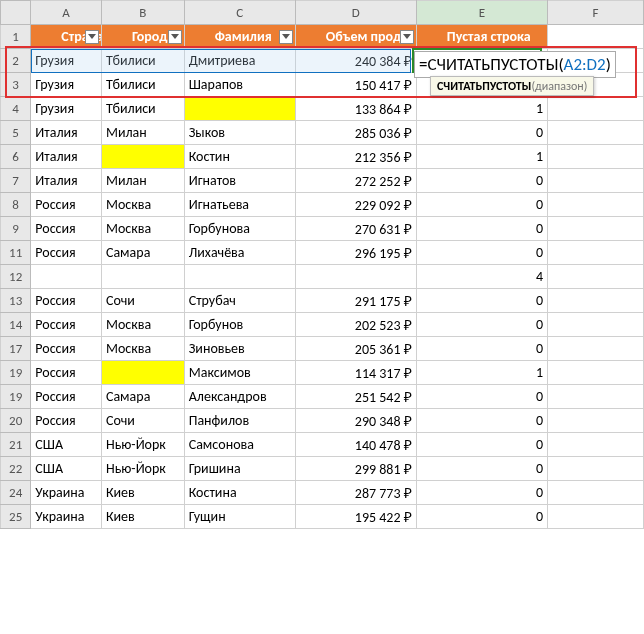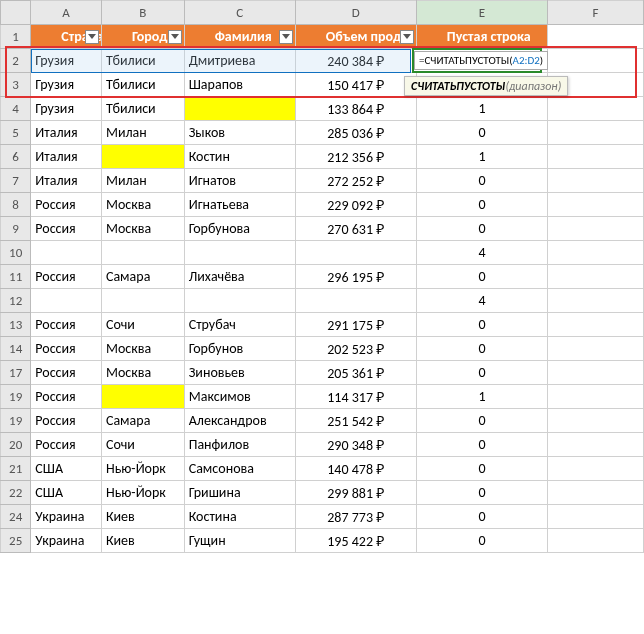--- a/index.html
+++ b/index.html
@@ -70,21 +70,21 @@
     display: flex;
     align-items: center;
     justify-content: center;
   }
   .filter-btn::after {
     content: "";
     border-left: 4px solid transparent;
     border-right: 4px solid transparent;
     border-top: 5px solid #555;
   }
-  .num { text-align: center; }
+  .num { text-align: right; }
   .yellow { background: #ffff00; }
   .highlight-box {
     position: absolute;
     border: 2px solid #e03030;
     pointer-events: none;
   }
   .sel-range {
     position: absolute;
     border: 1px solid #1070c0;
     background: rgba(180,210,240,0.25);
@@ -93,21 +93,21 @@
   .active-cell {
     position: absolute;
     border: 2px solid #2a8a2a;
     background: #fff;
     pointer-events: none;
   }
   .formula-edit {
     position: absolute;
     background: #fff;
     border: 1px solid #aaa;
-    font-size: 11px;
+    font-size: 17px;
     padding: 2px 4px;
     white-space: nowrap;
   }
   .formula-edit .ref { color: #1070c0; }
   .tooltip {
     position: absolute;
     background: #f8f8e8;
     border: 1px solid #bbb;
     font-size: 12px;
     padding: 2px 6px;
@@ -222,29 +222,20 @@
       <tr>
         <th class="rowhdr">9</th>
         <td>Россия</td>
         <td>Москва</td>
         <td>Горбунова</td>
         <td class="num">270 631 ₽</td>
         <td class="num">0</td>
         <td></td>
       </tr>
       <tr>
-        <th class="rowhdr">10</th>
-        <td></td>
-        <td></td>
-        <td></td>
-        <td class="num"></td>
-        <td class="num">4</td>
-        <td></td>
-      </tr>
-      <tr>
         <th class="rowhdr">11</th>
         <td>Россия</td>
         <td>Самара</td>
         <td>Лихачёва</td>
         <td class="num">296 195 ₽</td>
         <td class="num">0</td>
         <td></td>
       </tr>
       <tr>
         <th class="rowhdr">12</th>
@@ -349,15 +340,15 @@
 </table>
 
 <div class="sel-range" style="left:31px; top:49px; width:380px; height:24px;"></div>
 <div class="active-cell" style="left:412px; top:48px; width:130px; height:25px;"></div>
 <div class="highlight-box" style="left:5px; top:46px; width:632px; height:52px;"></div>
 
 <div class="formula-edit" style="left:414px; top:51px;">
   <span>=СЧИТАТЬПУСТОТЫ(</span><span class="ref">A2:D2</span><span>)</span>
 </div>
 
-<div class="tooltip" style="left:404px; top:76px;font-style:italic;">
+<div class="tooltip" style="left:430px; top:76px;">
   <b>СЧИТАТЬПУСТОТЫ</b><span class="arg">(диапазон)</span>
 </div>
 
 </body></html>

